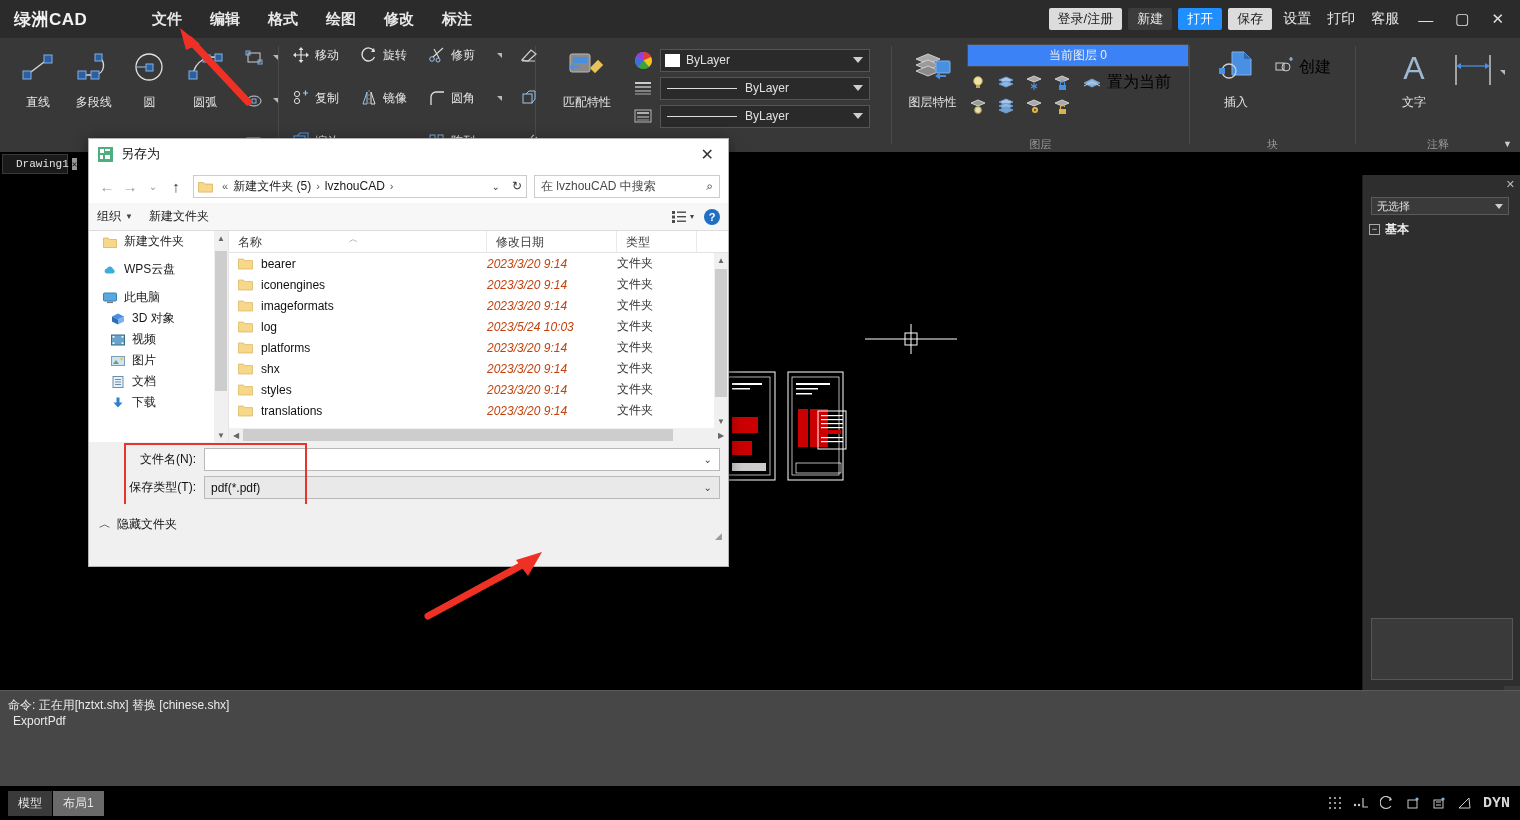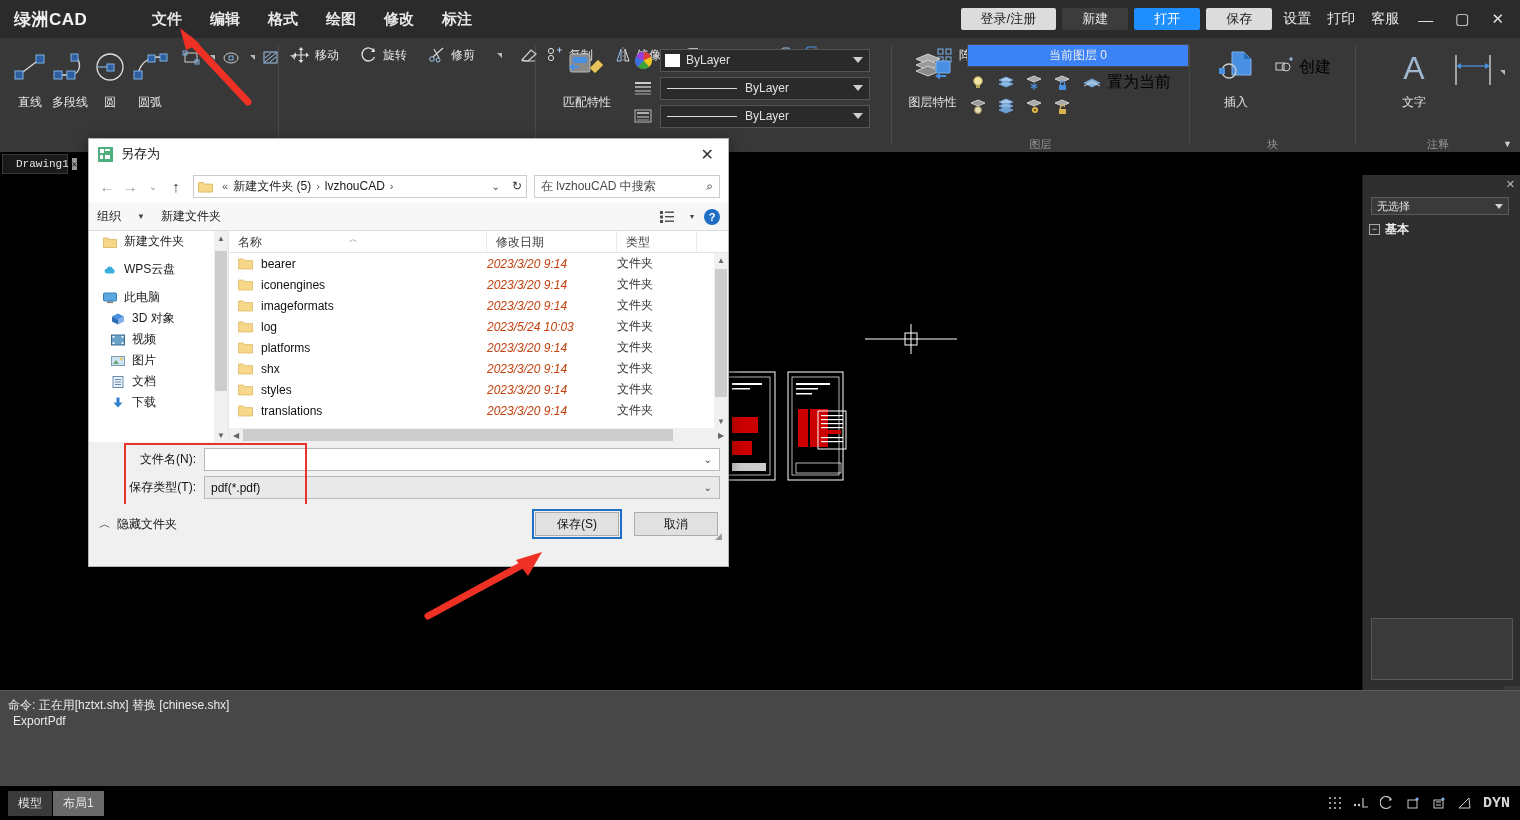--- a/index.html
+++ b/index.html
@@ -22,21 +22,21 @@
   }
   .menu-items { display: flex; align-items: center; margin-left: 28px; gap: 28px; }
   .menu-item {
     color: #e8e8e8; font-size: 15px; font-weight: bold; cursor: default;
   }
   .topbar-right {
     position: absolute; right: 8px; top: 0; height: 38px;
     display: flex; align-items: center; gap: 6px;
   }
   .tb-btn {
-    font-size: 13px; padding: 3px 20px; border-radius: 2px;
+    font-size: 13px; padding: 3px 9px; border-radius: 2px;
     color: #222; background: #dcdcdc; cursor: default; line-height: 16px;
   }
   .tb-btn.dark { background: #3c3c3c; color: #e8e8e8; }
   .tb-btn.accent { background: #1f8fff; color: #fff; }
   .tb-plain { font-size: 14px; color: #e8e8e8; padding: 3px 5px; cursor: default; }
   .win-ctl { color: #e0e0e0; font-size: 15px; padding: 2px 8px; cursor: default; }
 
   
   .ribbon {
     position: absolute; left: 0; top: 38px; width: 1520px; height: 114px;
@@ -49,21 +49,21 @@
   }
   .rsep { width: 1px; background: #4a4a4a; margin: 8px 0; }
 
   .big-tool {
     width: 56px; display: flex; flex-direction: column; align-items: center;
     gap: 4px; cursor: default;
   }
   .big-tool .gl { height: 46px; display: flex; align-items: center; justify-content: center; }
   .big-tool .tl { font-size: 12px; color: #e6e6e6; }
 
-  .small-grid { display: flex; flex-direction: row; gap: 3px; padding-left: 4px; }
+  .small-grid { display: flex; flex-direction: column; gap: 17px; padding-left: 4px; }
   .srow { display: flex; align-items: center; gap: 4px; height: 26px; }
   .stool { display: flex; align-items: center; gap: 4px; width: 64px; cursor: default; }
   .stool .si { width: 20px; height: 20px; display: flex; align-items: center; justify-content: center; }
   .stool .st { font-size: 12px; color: #e6e6e6; white-space: nowrap; }
   .caret-sm {
     width: 0; height: 0; border-left: 5px solid transparent;
     border-top: 5px solid #b9b9b9; border-right: 0; margin-left: 2px;
   }
   .icon-only { width: 26px; height: 24px; display: flex; align-items: center; justify-content: center; cursor: default; }
 
@@ -193,21 +193,21 @@
     width: 186px; height: 23px; border: 1px solid #cccccc; background: #fff;
     display: flex; align-items: center; padding: 0 6px; position: relative;
   }
   .searchbox .ph { font-size: 12px; color: #4a4a4a; }
   .searchbox .mag { position: absolute; right: 6px; color: #333; font-size: 12px; }
 
   .dlg-toolbar {
     height: 28px; background: #f7f7f7; border-bottom: 1px solid #dcdcdc;
     display: flex; align-items: center; padding: 0 8px; gap: 16px;
   }
-  .dtb { font-size: 12px; color: #1a1a1a; cursor: default; display: flex; align-items: center; gap: 16px; }
+  .dtb { font-size: 12px; color: #1a1a1a; cursor: default; display: flex; align-items: center; gap: 4px; }
   .dtb .dc { font-size: 8px; color: #444; }
   .dlg-toolbar .right { margin-left: auto; display: flex; align-items: center; gap: 10px; }
   .helpcircle {
     width: 16px; height: 16px; border-radius: 50%; background: #1f6fc4; color: #fff;
     font-size: 11px; font-weight: bold; display: flex; align-items: center; justify-content: center; cursor: default;
   }
 
   .dlg-main { display: flex; height: 211px; background: #fff; }
   .navpane { width: 140px; position: relative; border-right: 1px solid #e6e6e6; overflow: hidden; }
   .np-item { display: flex; align-items: center; gap: 7px; height: 21px; padding-left: 14px;
@@ -1102,26 +1102,20 @@
         </div>
       </div>
       <div class="redbox"></div>
     </div>
 
     <div class="dlg-foot">
       <div class="hidefolders">
         <span>︿</span>
         <span>隐藏文件夹</span>
       </div>
-      <div class="foot-btns">
-        <div class="btn-save-wrap">
-          <div class="btn">保存(S)</div>
-        </div>
-        <div class="btn">取消</div>
-      </div>
       <div class="grip">◢</div>
     </div>
   </div>
 
   <svg class="arrow" style="left:160px;top:24px" width="100" height="82" viewBox="0 0 100 82">
     <path d="M88 78 L30 16" stroke="#ee3124" stroke-width="7" stroke-linecap="round"></path>
     <path d="M20 4 L40 20 L26 26 z" fill="#ee3124"></path>
   </svg>
 
   <svg class="arrow" style="left:424px;top:548px" width="130" height="72" viewBox="0 0 130 72">

